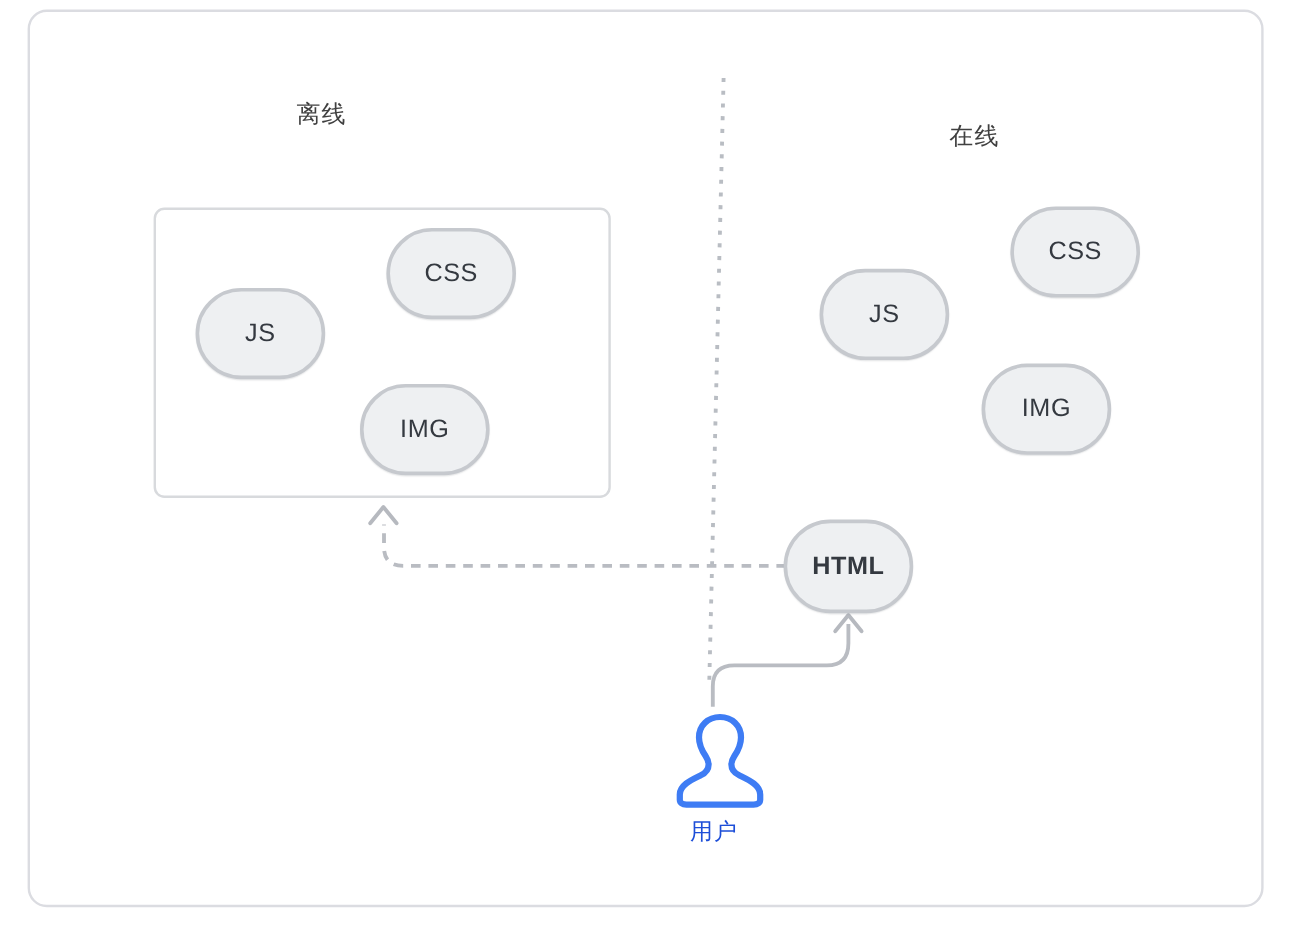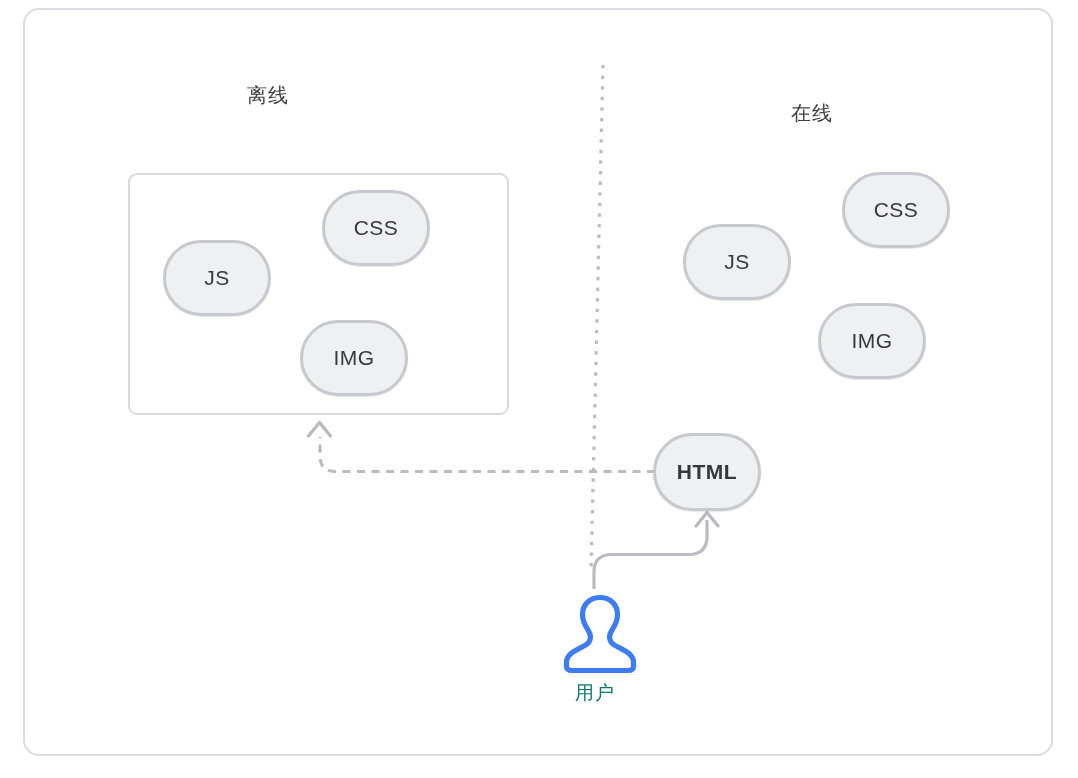--- a/index.html
+++ b/index.html
@@ -32,21 +32,21 @@
   }
   .node.off-css{left:322px;top:190px;}
   .node.off-js {left:163px;top:240px;}
   .node.off-img{left:300px;top:320px;}
   .node.on-css {left:842px;top:172px;}
   .node.on-js  {left:683px;top:224px;}
   .node.on-img {left:818px;top:303px;}
   .node.html-node{left:653px;top:433px;height:78px;border-radius:39px;font-weight:bold;}
   .user-label{
     position:absolute;left:535px;top:680px;width:120px;text-align:center;
-    font-size:19px;color:#0f766e;letter-spacing:1px;
+    font-size:19px;color:#1d4ed8;letter-spacing:1px;
   }
   svg.wires{position:absolute;left:0;top:0;width:1078px;height:778px;}
 </style>
 </head>
 <body>
 
 <div class="stage">
 
   <svg class="wires" viewBox="0 0 1078 778">
 

